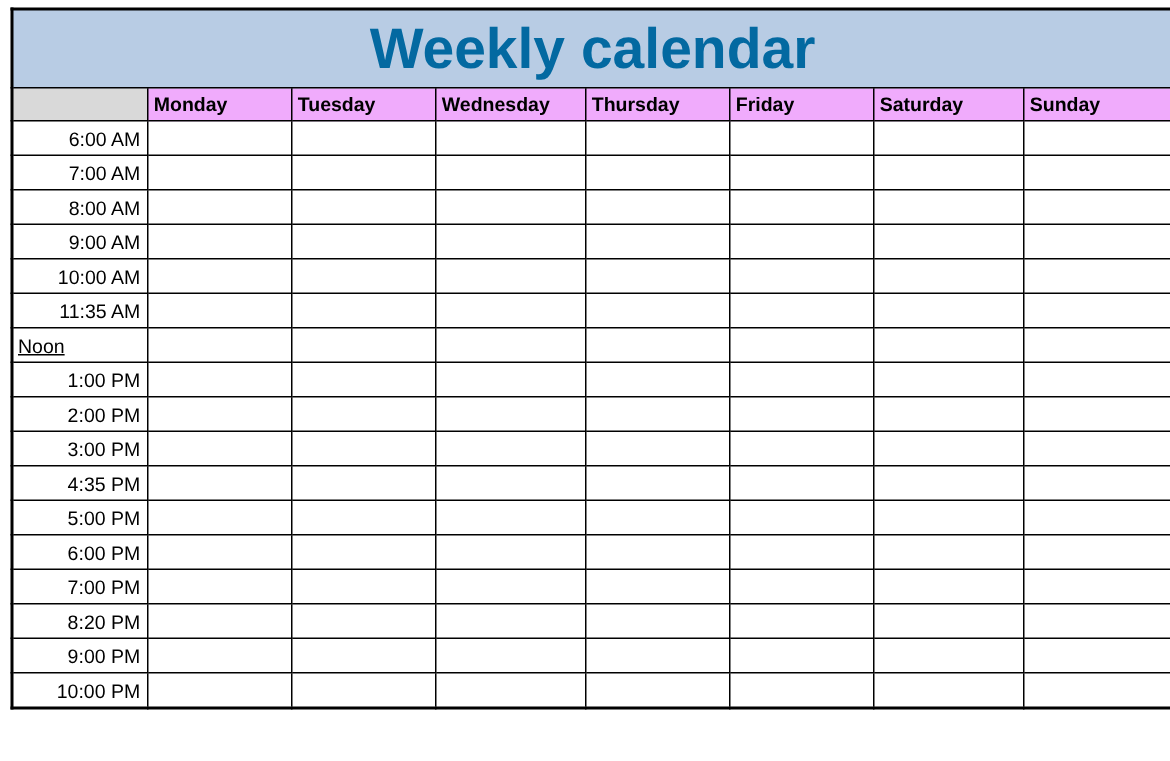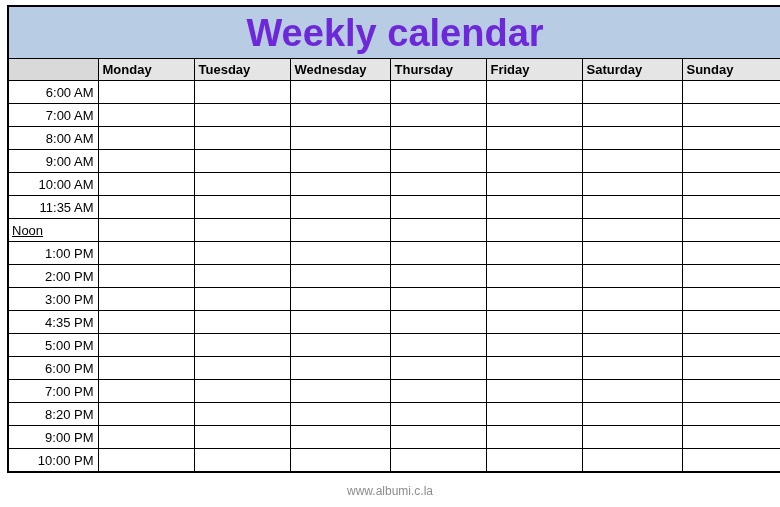--- a/index.html
+++ b/index.html
@@ -44,38 +44,38 @@
 
   
   .title-cell {
     background: #b8cce4;
     height: 51px;
     text-align: center;
     vertical-align: middle;
     border-bottom: 1px solid #000000 !important;
   }
   .title-text {
-    color: #6d28d9;
+    color: #0369a1;
     font-size: 38px;
     font-weight: bold;
     letter-spacing: 0px;
     line-height: 1;
     font-family: "Liberation Sans", sans-serif;
     display: block;
   }
 
   
   .hdr-row td {
     height: 21px;
   }
   .hdr-corner {
     background: #d9d9d9;
   }
   .hdr-day {
-    background: #e5e5e5;
+    background: #f0abfc;
     color: #000000;
     font-size: 13px;
     font-weight: bold;
     text-align: left;
     padding-left: 4px !important;
     vertical-align: middle;
     white-space: nowrap;
   }
 
   
@@ -319,15 +319,14 @@
             <td class="slot-cell"></td>
             <td class="slot-cell"></td>
             <td class="slot-cell"></td>
             <td class="slot-cell"></td>
             <td class="slot-cell"></td>
           </tr>
         </tbody>
     </table>
   </div>
 
-  <div class="footer">www.albumi.c.la</div>
 
 </div>
 
 </body></html>

